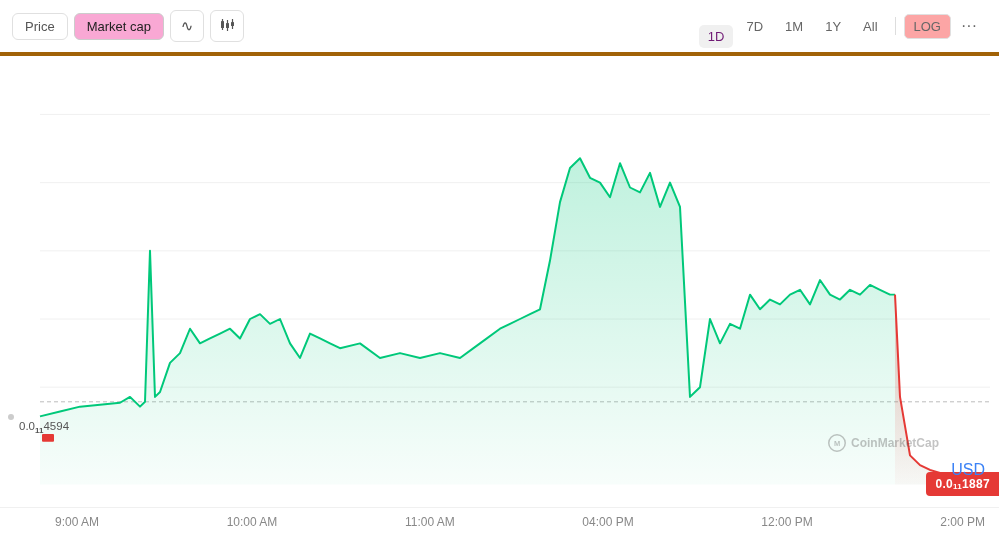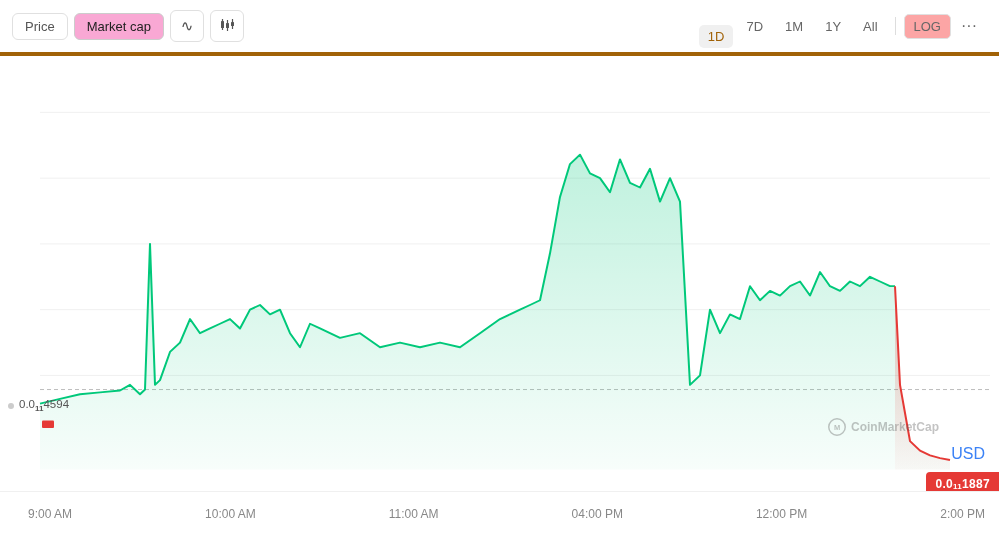--- a/index.html
+++ b/index.html
@@ -78,21 +78,21 @@
       border: none;
       background: #fff;
       font-size: 13px;
       cursor: pointer;
       color: #666;
       font-weight: 500;
     }
 
     .period-btn.active {
       background: #f0f0f0;
-      color: #a16207;
+      color: #701a75;
       margin-top: 20px;
     }
 
     .divider-v {
       width: 1px;
       height: 18px;
       background: #ddd;
       margin: 0 4px;
     }
 
@@ -173,25 +173,25 @@
       font-weight: 600;
     }
 
     .cmc-logo {
       width: 18px;
       height: 18px;
     }
 
     
     .xaxis {
-      height: 44px;
+      height: 28px;
       display: flex;
       align-items: center;
       justify-content: space-between;
-      padding: 0 14px 0 28px;
+      padding: 0 14px 0 55px;
       border-top: 1px solid #f0f0f0;
     }
 
     .xaxis-label {
       font-size: 12px;
       color: #888;
     }
   </style>
 </head>
 <body>
@@ -296,21 +296,21 @@
         L 900,350 L 905,380 L 910,410 L 920,420 L 930,425 L 940,428 L 950,430
       " fill="none" stroke="#e53935" stroke-width="2" stroke-linejoin="round"></path>
 
       <rect x="42" y="388" width="12" height="8" rx="1" fill="#e53935"></rect>
 
     </svg>
 
     
     <div class="price-label" style="top: 342px; left: 8px; display: flex; align-items: center; gap: 2px;">
       <div class="price-dot"></div>
-      <span style="font-size:11.5px; color:#555; font-weight:500;">0.0<sub style="font-size:8px; font-weight:700;">11</sub>4594</span>
+      <span style="font-size:11.5px; color:#555; font-weight:500;margin-top:22px;">0.0<sub style="font-size:8px; font-weight:700;">11</sub>4594</span>
     </div>
 
     
     <div style="position:absolute; right:0; top:416px; background:#e53935; color:#fff; font-size:12px; font-weight:700; padding:5px 9px; border-radius:4px 0 0 4px; letter-spacing:0.3px;">
       0.0<sub style="font-size:8px; font-weight:800; vertical-align:-1px;">11</sub>1887
     </div>
 
     
     <div class="watermark">
       <svg class="cmc-logo" viewBox="0 0 24 24" fill="#555">

